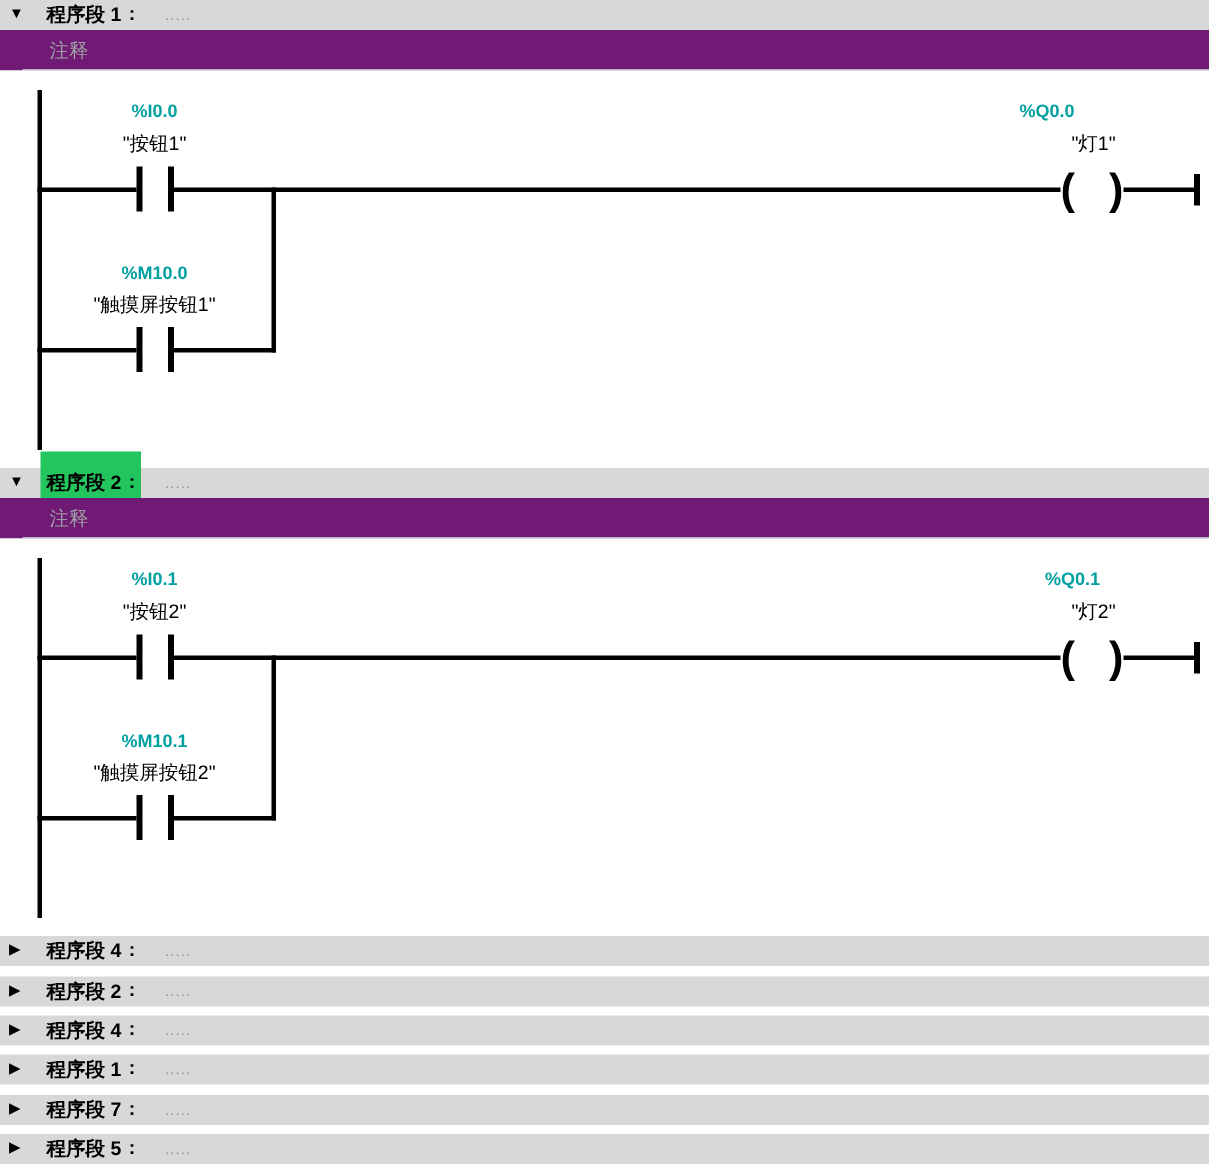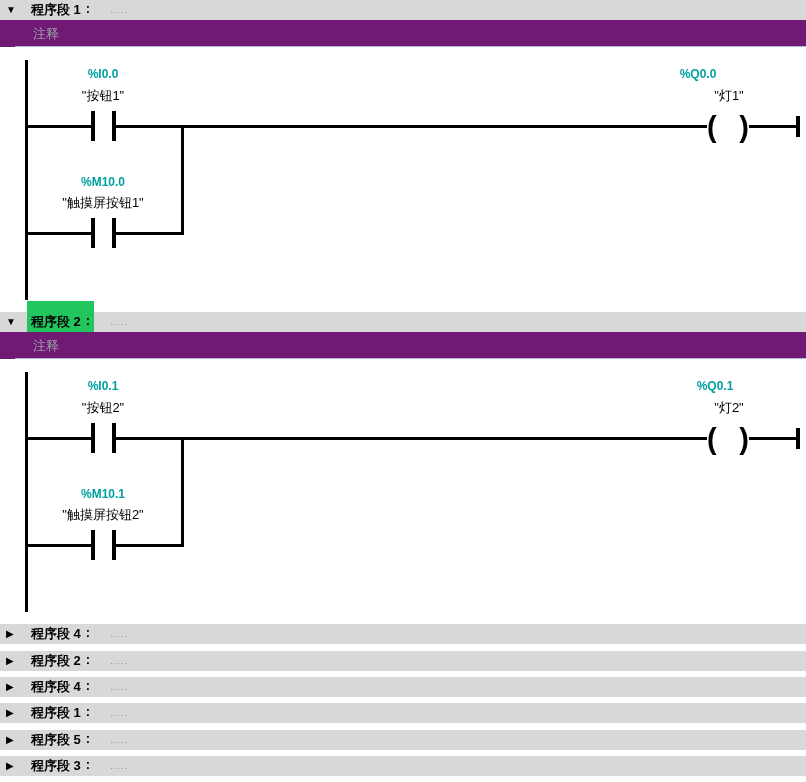--- a/index.html
+++ b/index.html
@@ -164,27 +164,27 @@
     <span class="tri">▶</span>
     <span class="title-box">
       <span class="net-title">程序段 1</span>
       <span class="net-colon">:</span>
     </span>
     <span class="net-dots">.....</span>
   </div>
   <div class="net-header" style="top:730px">
     <span class="tri">▶</span>
     <span class="title-box">
-      <span class="net-title">程序段 5</span>
+      <span class="net-title">程序段 7</span>
       <span class="net-colon">:</span>
     </span>
     <span class="net-dots">.....</span>
   </div>
   <div class="net-header" style="top:756px">
     <span class="tri">▶</span>
     <span class="title-box">
-      <span class="net-title">程序段 3</span>
+      <span class="net-title">程序段 5</span>
       <span class="net-colon">:</span>
     </span>
     <span class="net-dots">.....</span>
   </div>
 
 </div>
 
 </body></html>

